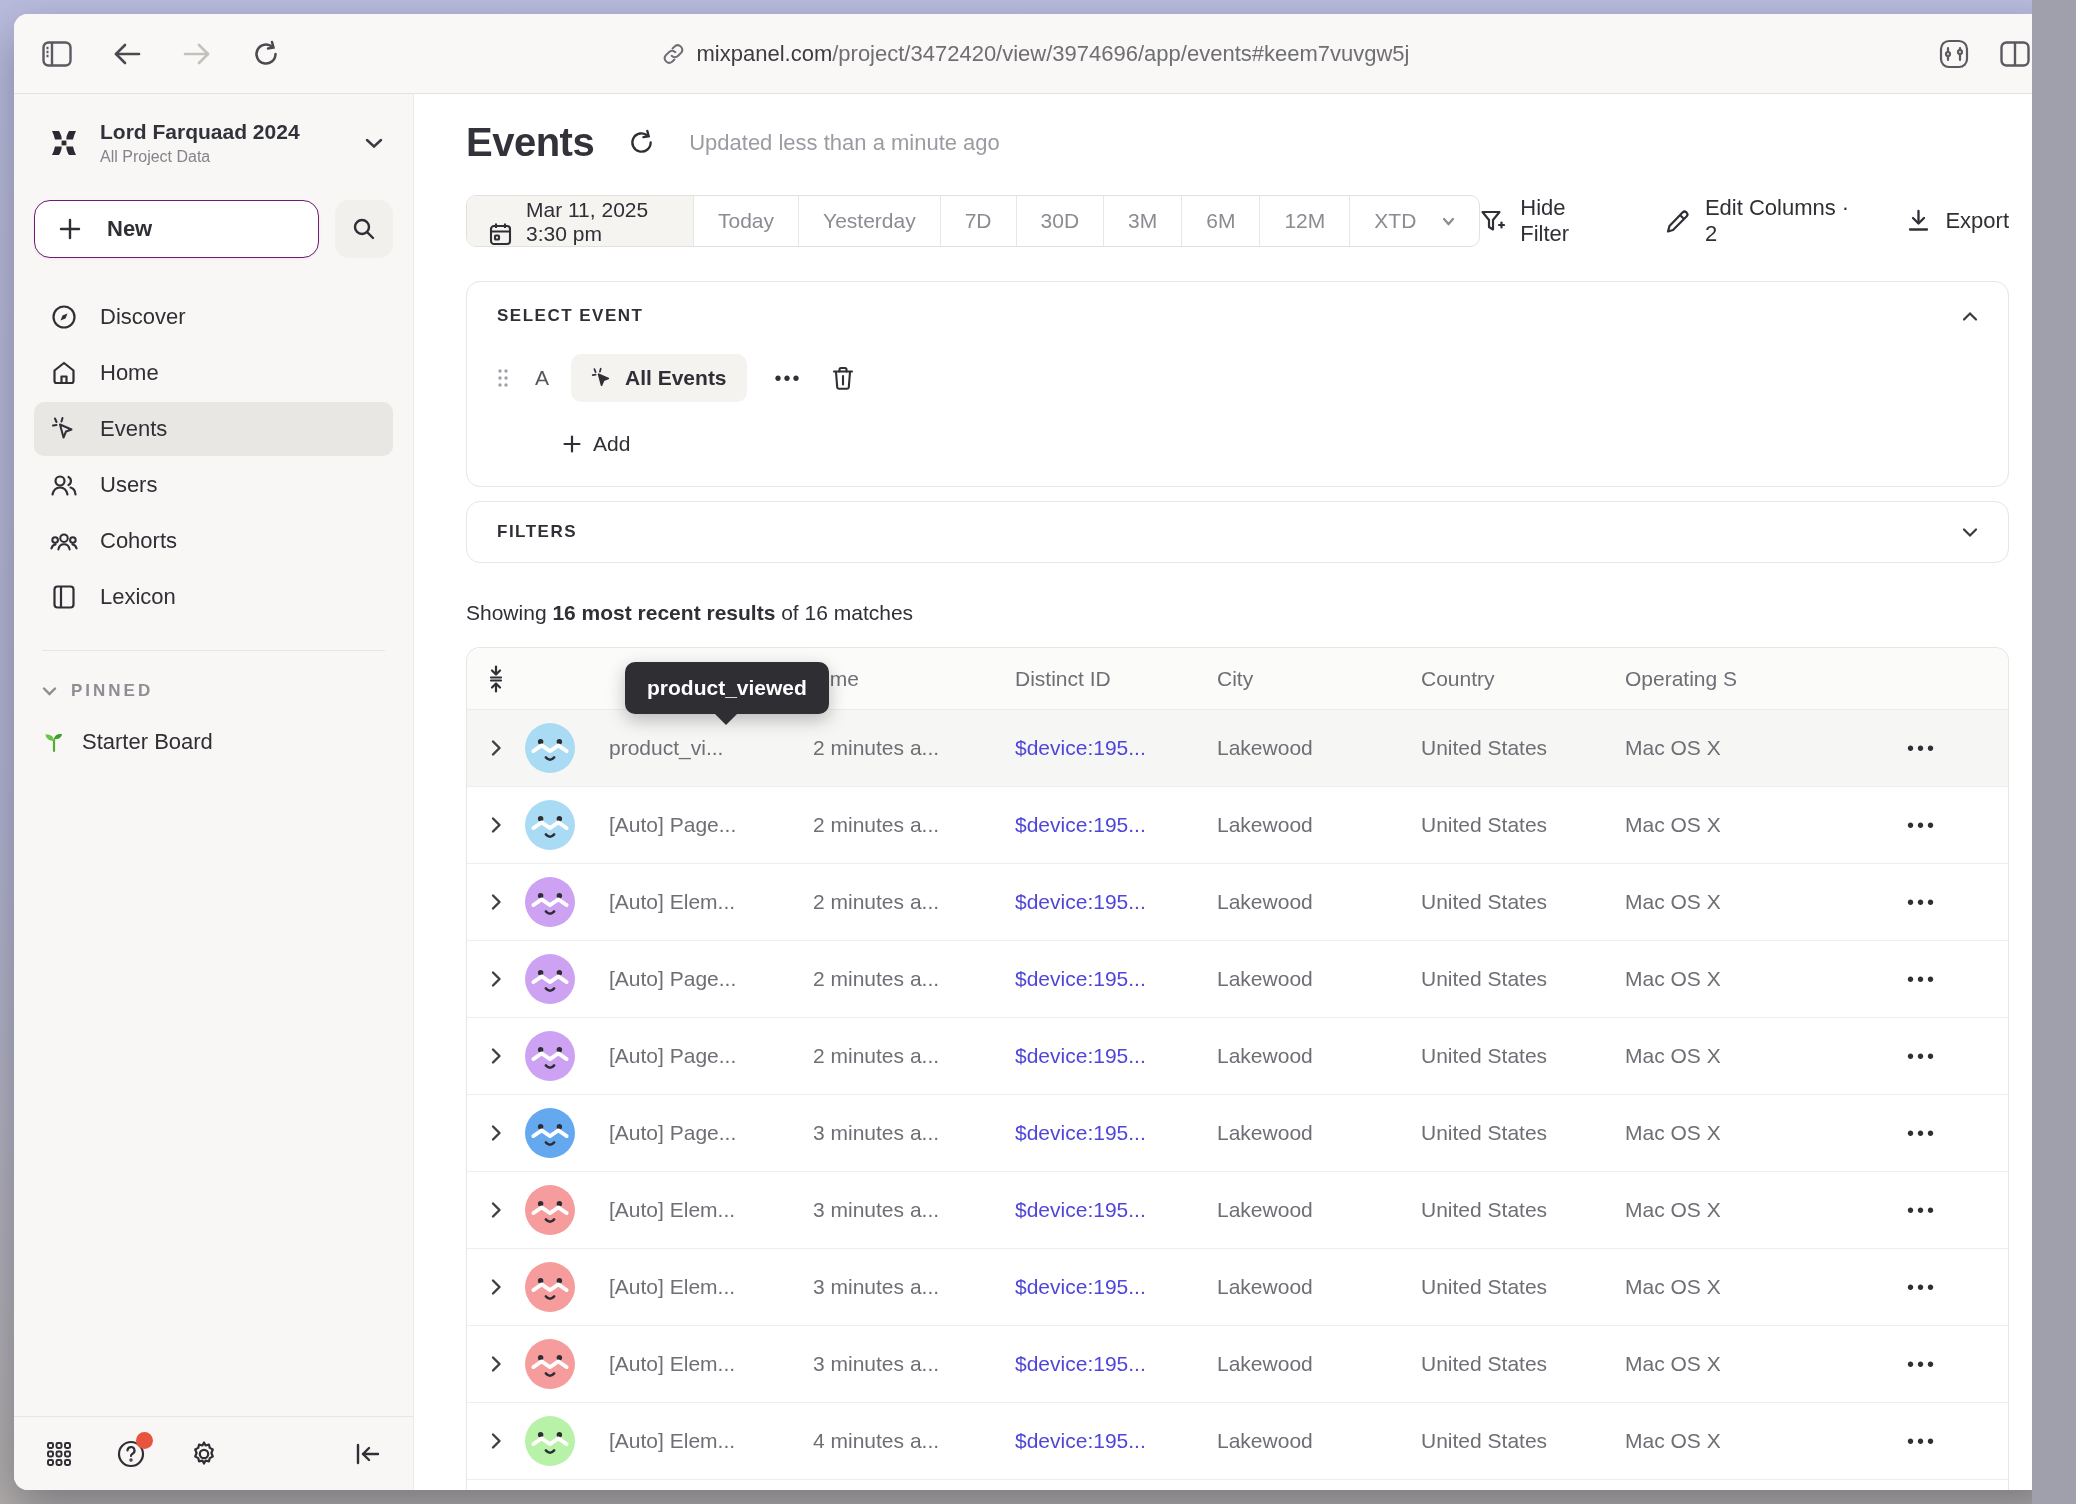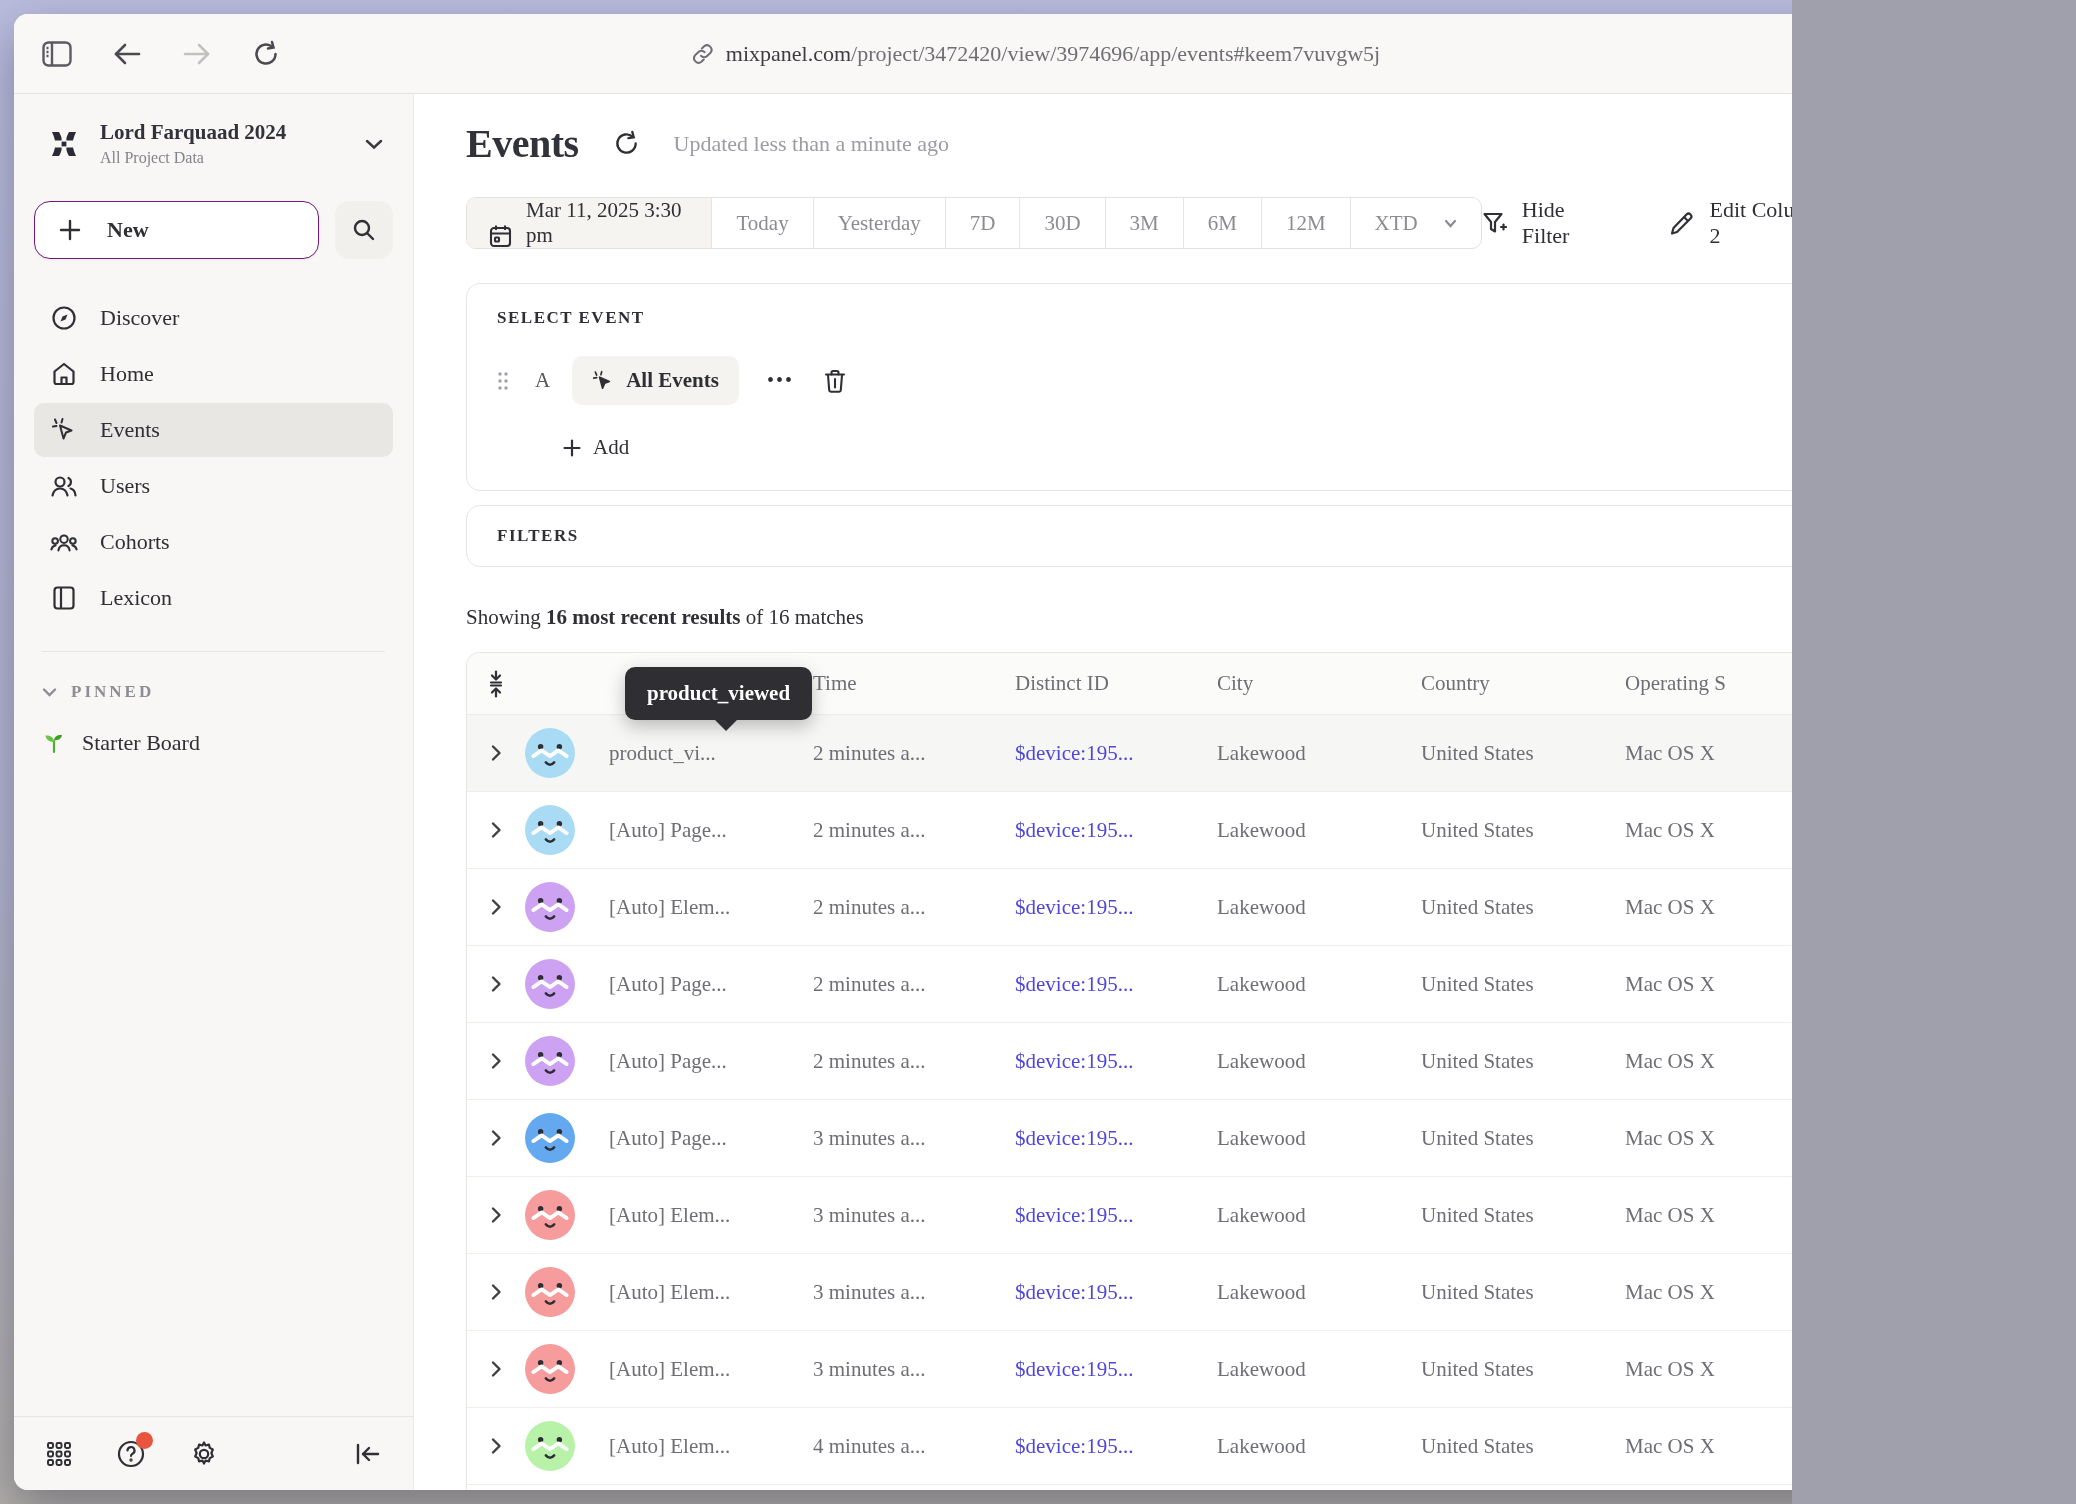--- a/index.html
+++ b/index.html
@@ -1,19 +1,19 @@
 <!DOCTYPE html>
 <html><head>
 <meta charset="utf-8">
 <style>
   * { margin:0; padding:0; box-sizing:border-box; }
   html,body { background:#9fa0ab; }
   body { font-family:"Liberation Sans", sans-serif; }
-  .stage { position:relative; width:1792px; height:1504px; overflow:hidden;
-    background:linear-gradient(180deg,#babdde 0%, #b4b6d2 55%, #b2afab 100%);font-family:Liberation Serif, serif; }
+  .stage { position:relative; width:2032px; height:1504px; overflow:hidden;
+    background:linear-gradient(180deg,#babdde 0%, #b4b6d2 55%, #b2afab 100%); }
   .window { position:absolute; left:14px; top:14px; width:2044px; height:1476px;
     background:#fff; border-radius:14px; overflow:hidden;
     box-shadow:0 18px 50px rgba(30,30,50,.38); display:flex; flex-direction:column; }
 
   
   .chrome { height:80px; flex:0 0 80px; background:#f9f8f6; border-bottom:1px solid #e5e3e0;
     display:flex; align-items:center; position:relative; padding:0 28px; color:#4a4a50; }
   .chrome .navicons { display:flex; align-items:center; gap:40px; }
   .icon-btn { display:flex; align-items:center; justify-content:center; cursor:pointer; }
   .urlbox { position:absolute; left:50%; top:50%; transform:translate(-50%,-50%);
@@ -61,21 +61,21 @@
   .page-title { font-size:40px; font-weight:700; color:#32323a; letter-spacing:-.5px; }
   .updated { font-size:22px; color:#9b9ba2; }
   .filterbar { display:flex; align-items:center; margin-top:30px; }
   .seg { display:flex; align-items:stretch; border:1px solid #e3e1dd; border-radius:10px;
     overflow:hidden; height:52px; }
   .seg .datecell { display:flex; align-items:flex-end; gap:14px; background:#f5f4f1;
     padding:0 22px; font-size:21px; color:#2f2f35; cursor:pointer; }
   .seg .cell { display:flex; align-items:center; padding:0 24px; font-size:21px; color:#8b8b92;
     border-left:1px solid #e8e6e3; cursor:pointer; }
   .seg .cell.xtd { gap:26px; }
-  .bar-actions { margin-left:auto; display:flex; align-items:flex-end; gap:58px; }
+  .bar-actions { margin-left:auto; display:flex; align-items:center; gap:58px; }
   .bar-action { display:flex; align-items:center; gap:15px; font-size:22px; color:#2f2f35; cursor:pointer; }
 
   .card { border:1px solid #e8e6e3; border-radius:14px; padding:24px 30px; }
   .card.select-event { margin-top:34px; }
   .card.filters { margin-top:14px; padding-top:20px; padding-bottom:20px; }
   .card-hd { display:flex; align-items:center; }
   .card-title { font-size:17px; font-weight:700; letter-spacing:1.5px; color:#2f2f35; }
   .card-hd .chev { margin-left:auto; color:#3a3a40; cursor:pointer; }
   .ev-row { display:flex; align-items:center; margin-top:28px; }
   .drag { color:#a0a0a7; cursor:grab; }

